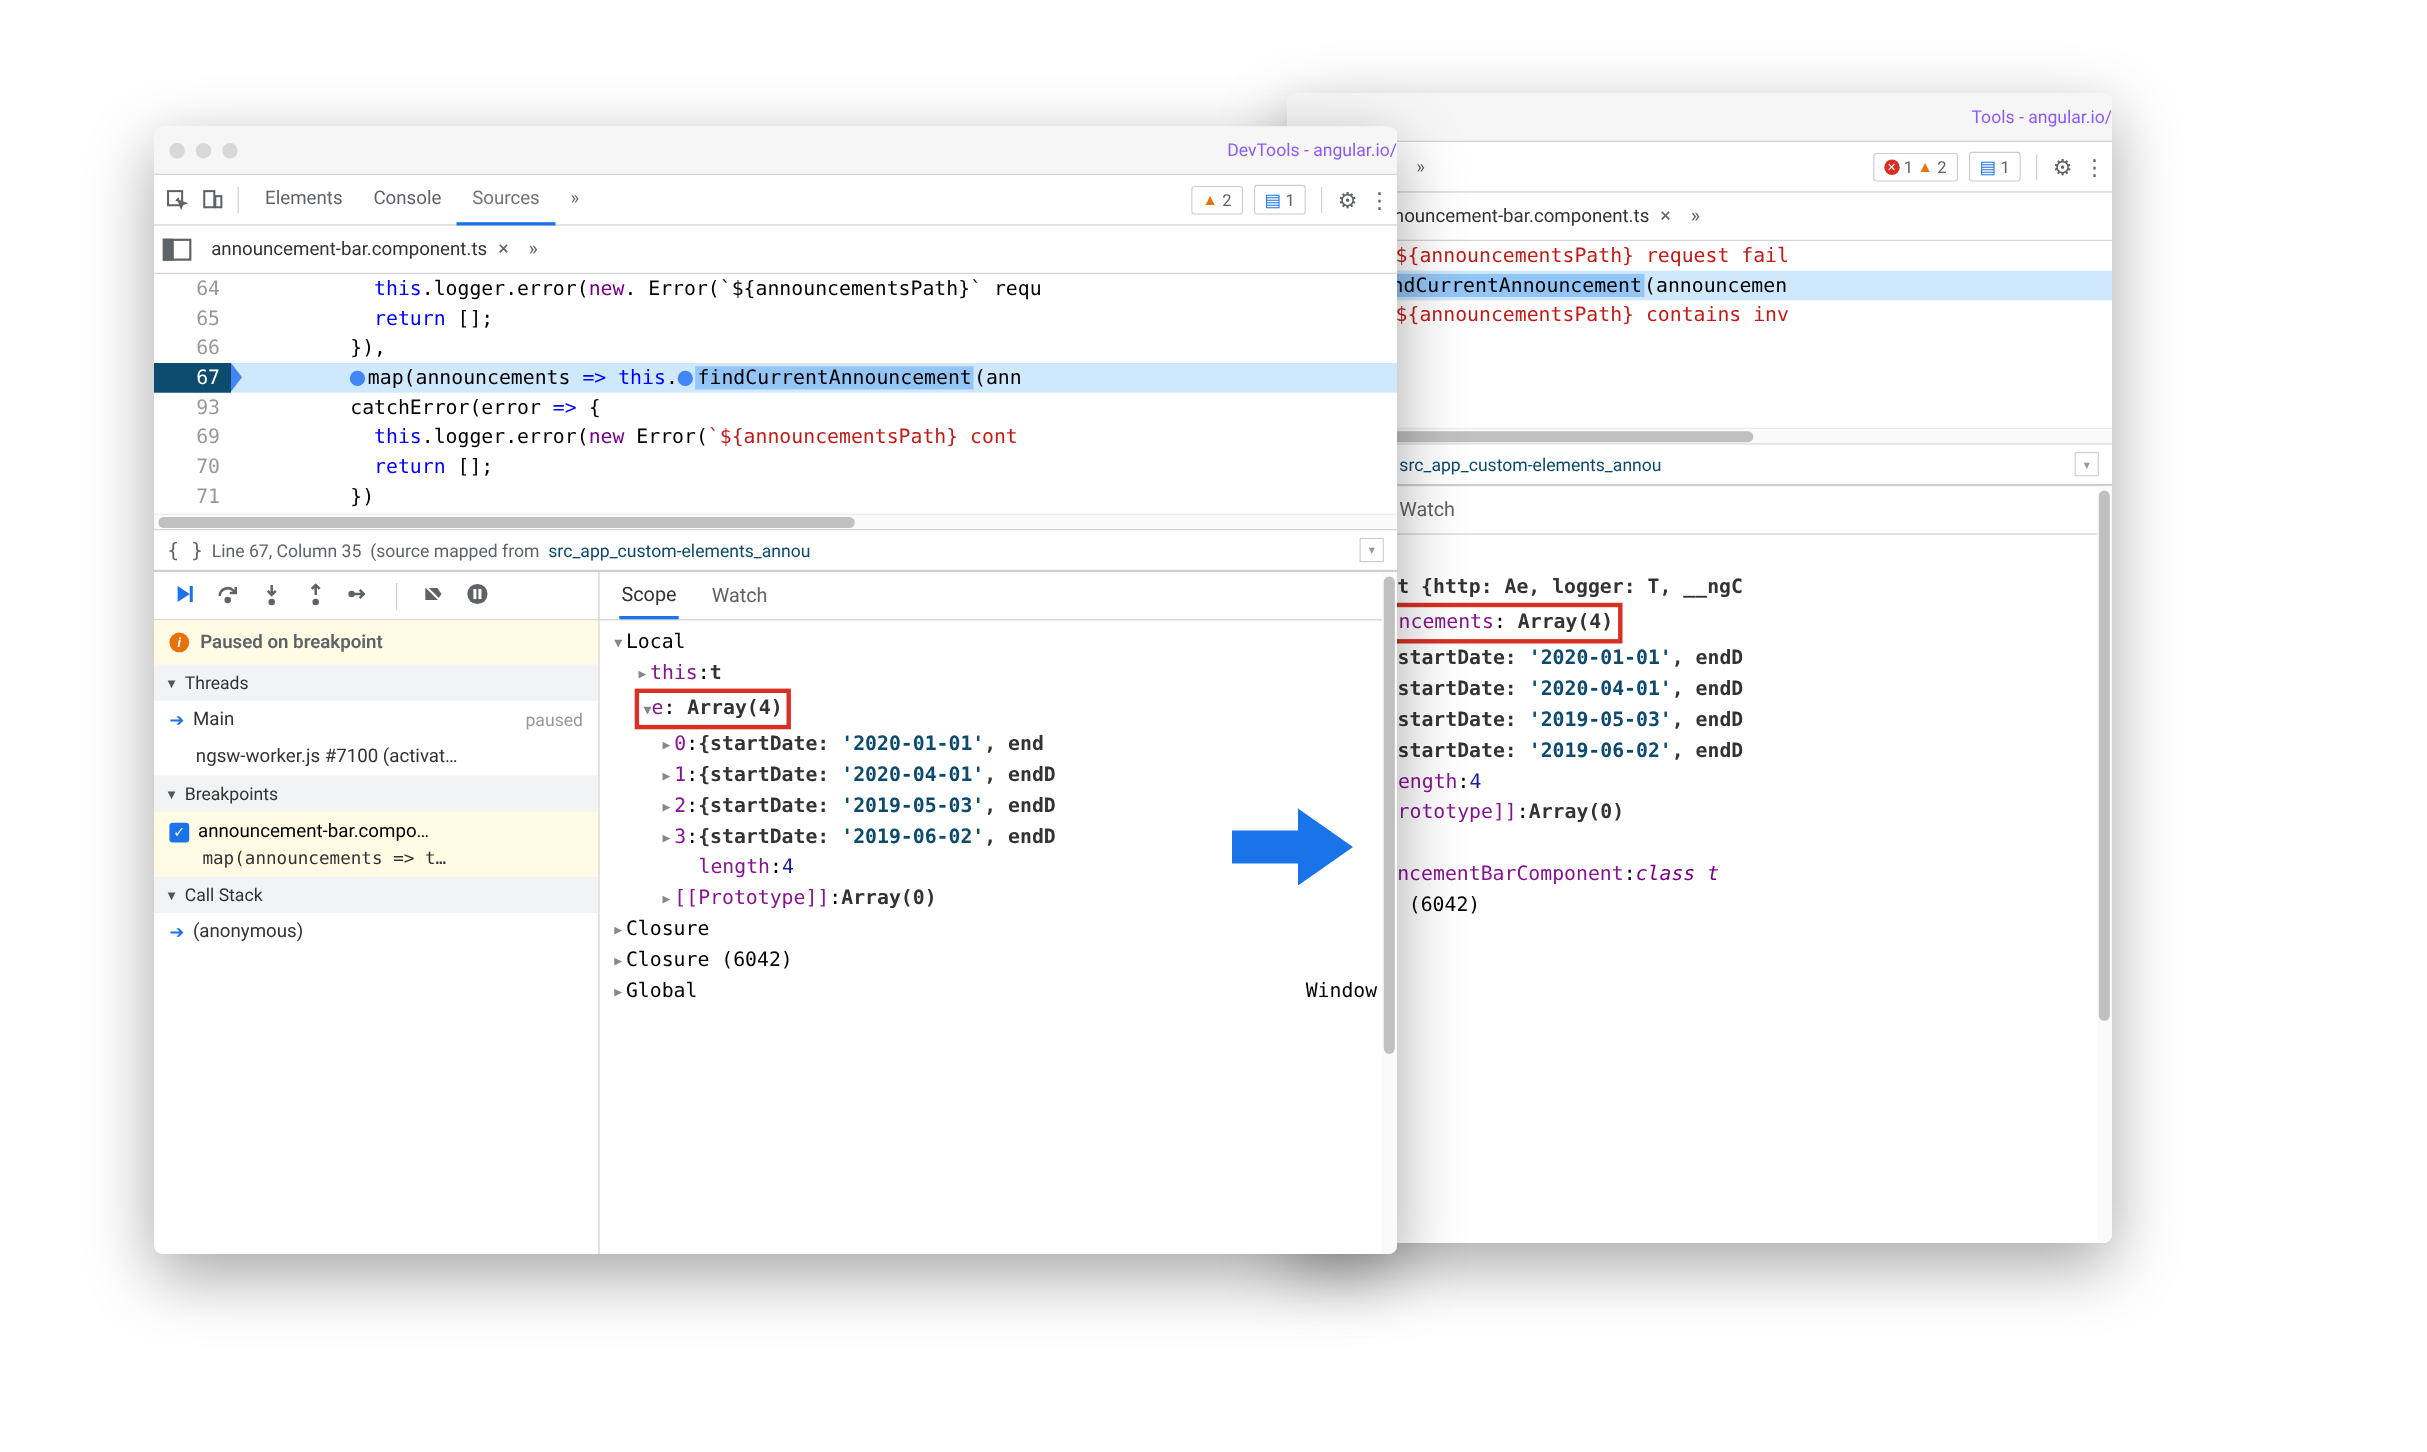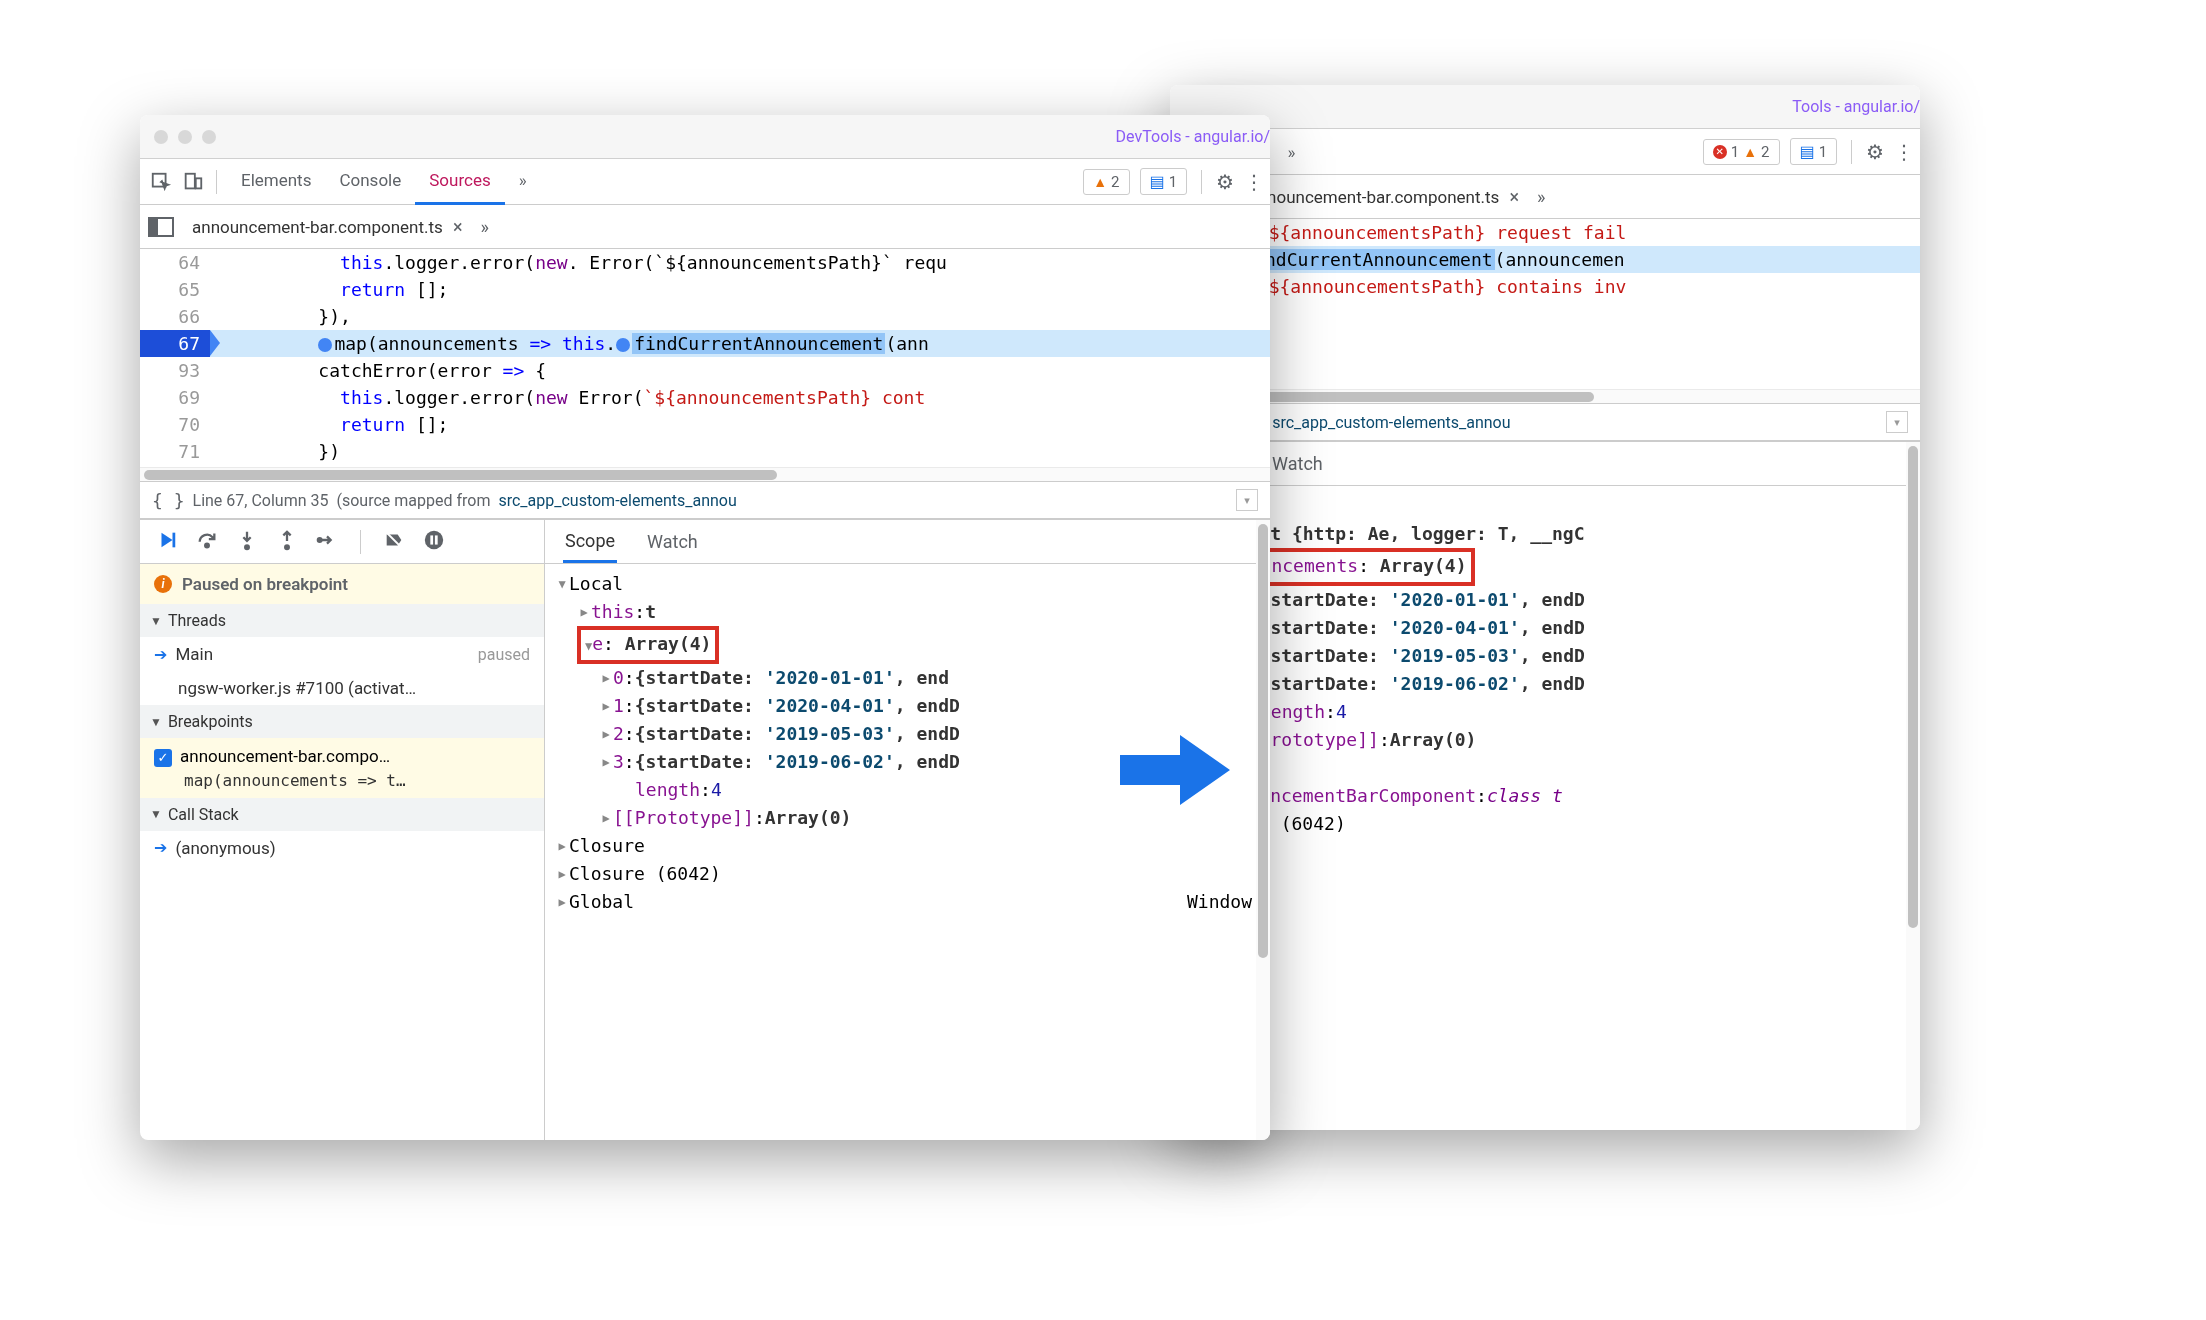--- a/index.html
+++ b/index.html
@@ -10,39 +10,39 @@
 .w-right { left:1170px; top:85px; width:750px; height:1045px; z-index:1; }
 .titlebar { height:44px; background:#f6f6f6; display:flex; align-items:center; padding:0 14px; border-bottom:1px solid #d0d0d0; position:relative; }
 .traffic { display:flex; gap:10px; }
 .traffic span { width:14px; height:14px; border-radius:50%; background:#d8d8d8; }
 .titlebar-title { position:absolute; left:0; right:0; text-align:right; color:#8b5cf6; font-size:16px; }
 .toolbar { height:46px; display:flex; align-items:center; border-bottom:1px solid #ccc; padding:0 8px; gap:6px; }
 .icon-box { width:26px; height:26px; display:flex; align-items:center; justify-content:center; color:#5f6368; }
 .sep { width:1px; height:24px; background:#ccc; margin:0 4px; }
 .main-tabs { display:flex; gap:0; }
 .main-tab { padding:12px 14px; color:#5f6368; font-size:17px; cursor:pointer; }
-.main-tab.active { color:#be185d; border-bottom:3px solid #1a73e8; }
+.main-tab.active { color:#737373; border-bottom:3px solid #1a73e8; }
 .chrome-right { margin-left:auto; display:flex; align-items:center; gap:10px; }
 .badge { border:1px solid #ccc; border-radius:3px; padding:3px 9px; display:flex; align-items:center; gap:4px; font-size:15px; color:#5f6368; }
 .tri { color:#e8710a; font-size:14px; }
 .errdot { width:14px; height:14px; border-radius:50%; background:#d93025; color:#fff; display:inline-flex; align-items:center; justify-content:center; font-size:10px; }
 .chat { color:#1a73e8; font-size:16px; }
 .gear { color:#5f6368; font-size:20px; }
 .kebab { color:#5f6368; font-size:20px; letter-spacing:-2px; }
 .filetabs { height:44px; display:flex; align-items:center; padding:0 8px; border-bottom:1px solid #ccc; gap:10px; }
 .sidebar-toggle { width:26px; height:20px; border:2px solid #5f6368; position:relative; }
 .sidebar-toggle::before { content:''; position:absolute; left:-2px; top:-2px; bottom:-2px; width:10px; background:#5f6368; }
 .filetab { display:flex; align-items:center; gap:10px; padding:6px 8px; font-size:17px; color:#333; }
 .filetab .x { color:#5f6368; font-size:18px; cursor:pointer; }
 .code-area { flex:0 0 auto; overflow:hidden; background:#fff; }
 .code-line { display:flex; font-size:18px; line-height:27px; }
 .gutter { width:70px; text-align:right; padding-right:10px; color:#999; flex-shrink:0; }
 .code-txt { white-space:pre; flex:1; overflow:hidden; }
 .line-hl { background:#cfe8fc; }
-.line-hl .gutter { background:#1d4ed8; color:#fff; position:relative; }
+.line-hl .gutter { background:#0c4a6e; color:#fff; position:relative; }
 .line-hl .gutter::after { content:''; position:absolute; right:-10px; top:0; border-top:13.5px solid transparent; border-bottom:13.5px solid transparent; border-left:10px solid #4285f4; }
 .kw { color:#0000ff; }
 .kw2 { color:#708; }
 .str { color:#c41a16; }
 .fn-hl { background:#93c5f7; padding:0 2px; }
 .bp-dot { display:inline-block; width:14px; height:14px; border-radius:50%; background:#4285f4; vertical-align:middle; margin-right:2px; }
 .hscroll { height:14px; background:#fafafa; border-top:1px solid #eaeaea; position:relative; }
 .hscroll::before { content:''; position:absolute; left:4px; top:2px; height:10px; width:56%; background:#c0c0c0; border-radius:5px; }
 .status { height:38px; display:flex; align-items:center; padding:0 12px; border-top:1px solid #ccc; border-bottom:1px solid #ccc; font-size:16px; color:#5f6368; gap:8px; }
 .status a { color:#0c4a6e; }

